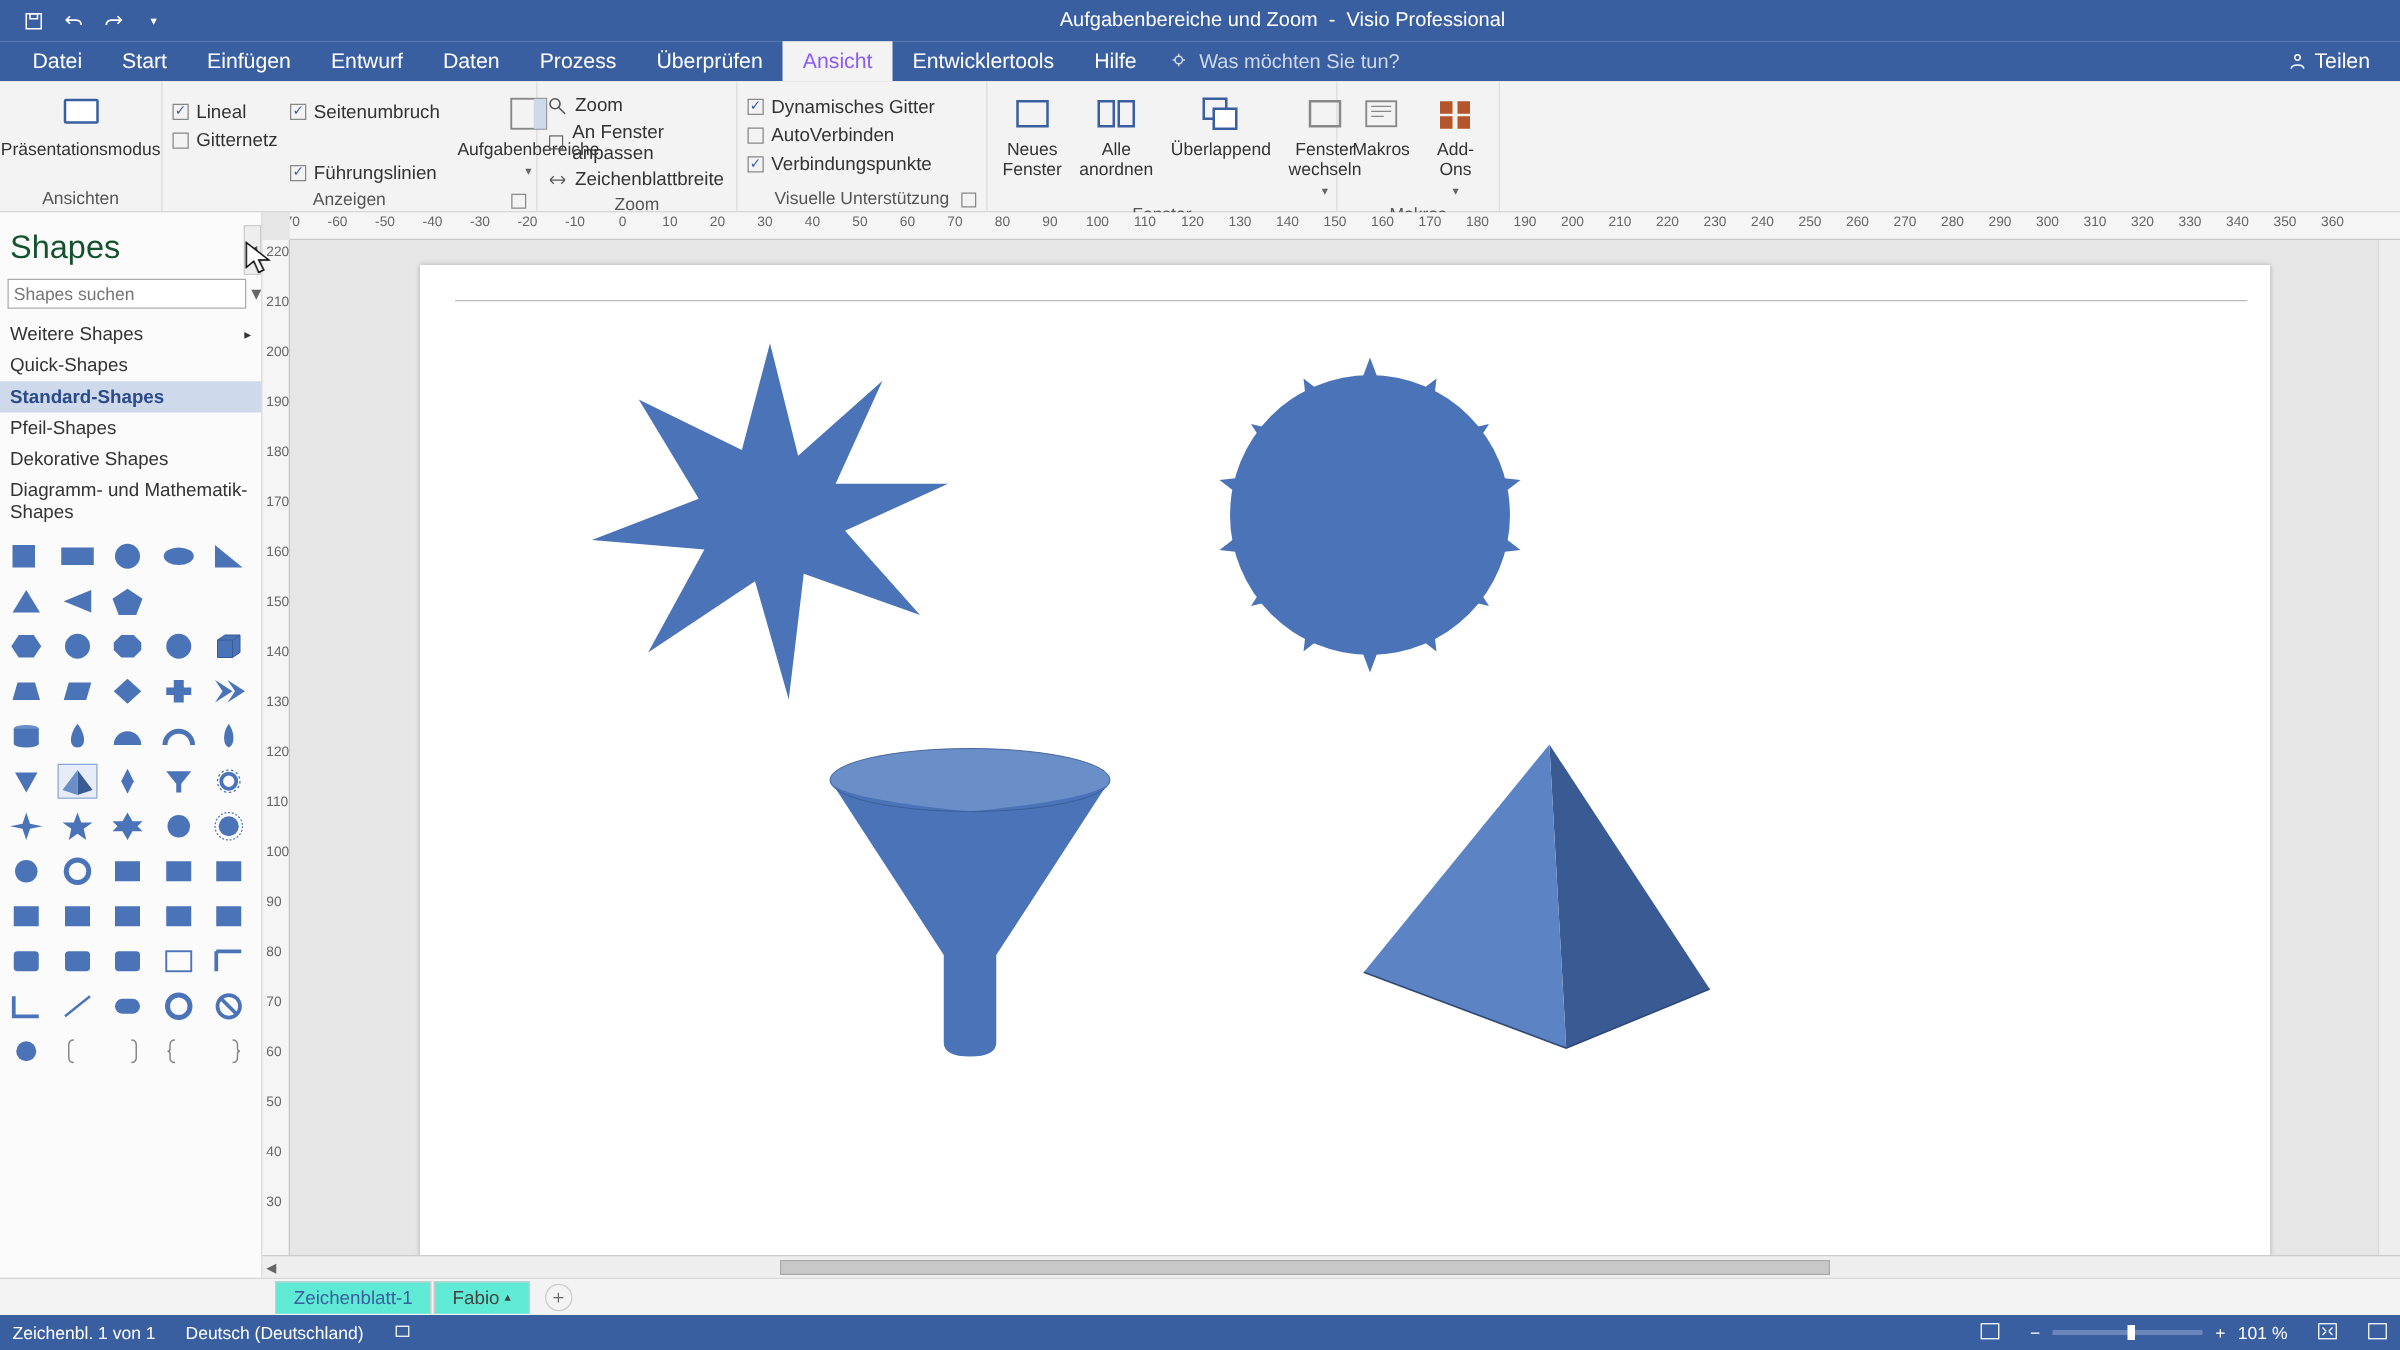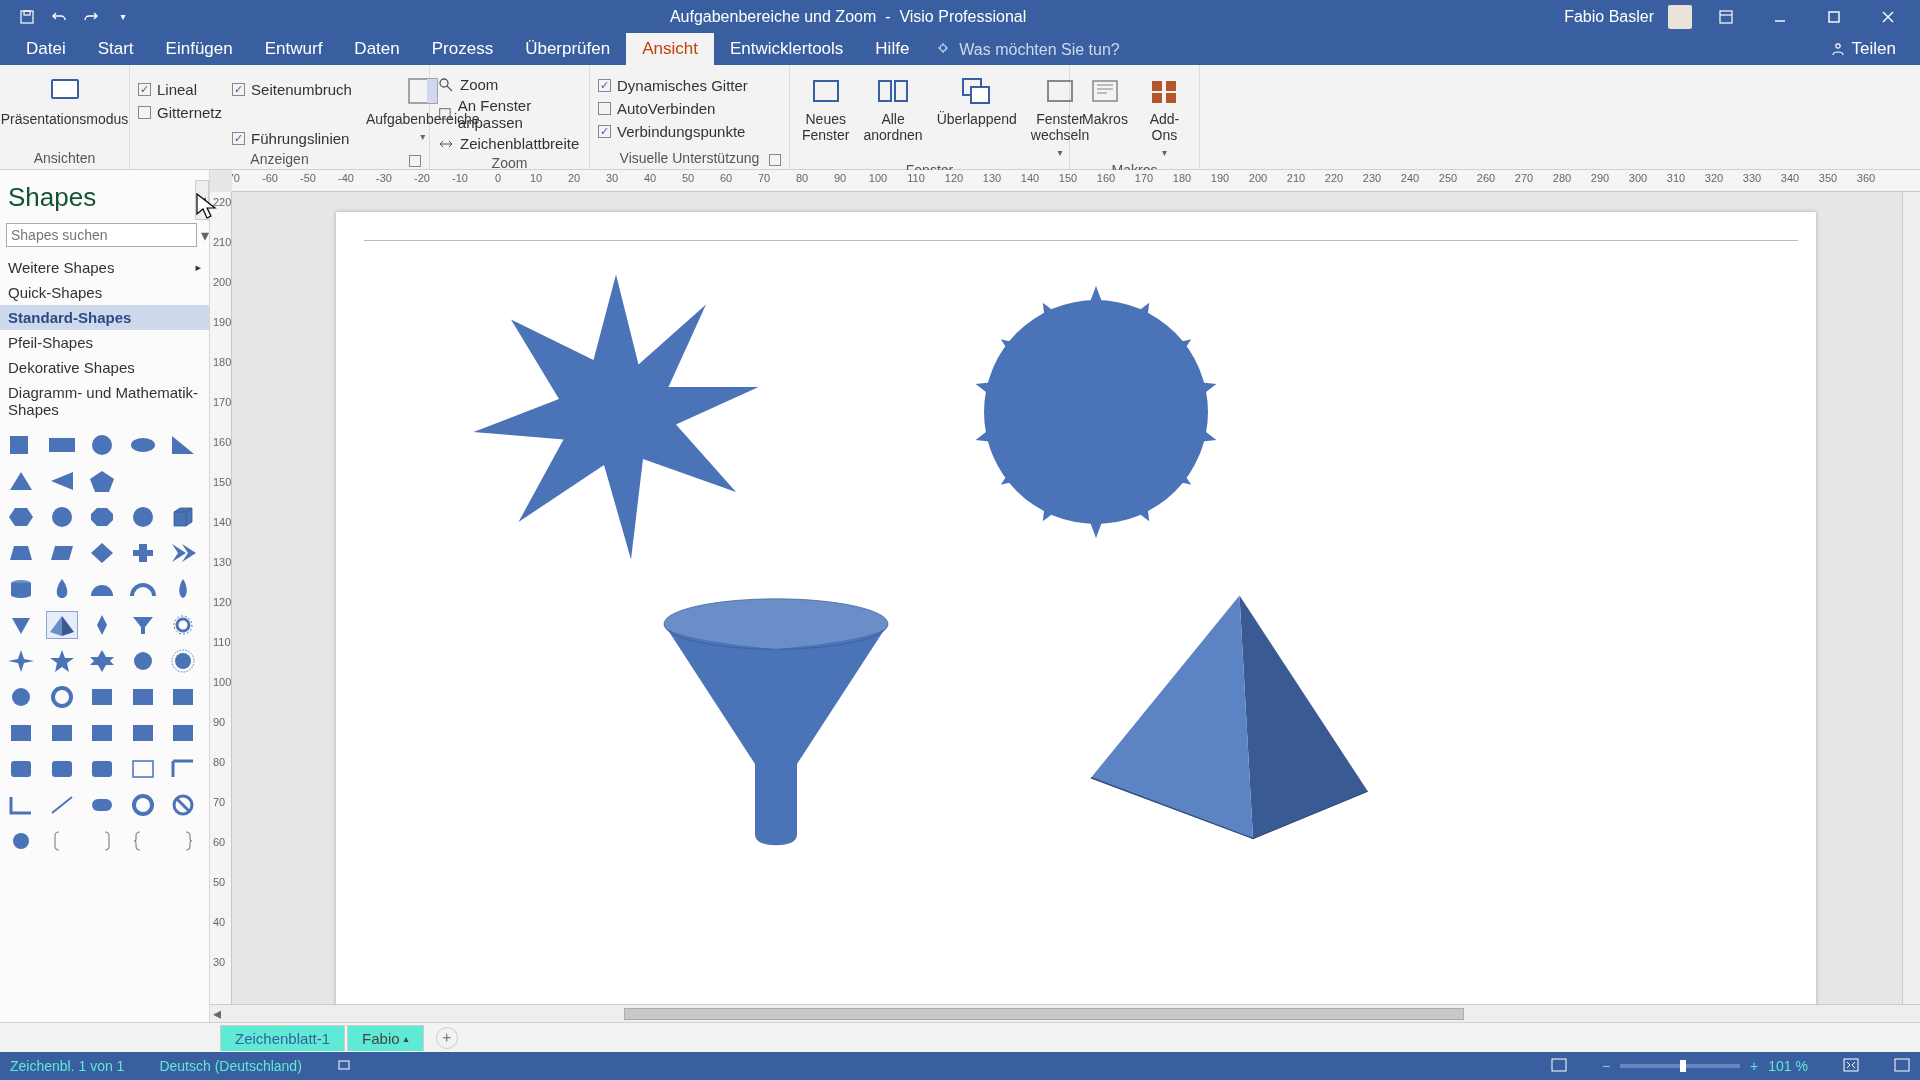--- a/index.html
+++ b/index.html
@@ -11,21 +11,21 @@
 .titlebar .qat-btn { width: 18px; height: 18px; display: flex; align-items: center; justify-content: center; cursor: pointer; }
 .titlebar .title { flex: 1; text-align: center; font-size: 16px; }
 .titlebar .right { display: flex; align-items: center; gap: 14px; padding-right: 12px; }
 .titlebar .avatar { width: 24px; height: 24px; background: #e8e2d8; border-radius: 2px; }
 .titlebar .winbtn { width: 40px; height: 33px; display:flex; align-items:center; justify-content:center; cursor:pointer; }
 .titlebar svg { stroke: #fff; fill: none; }
 
 
 .tabrow { height: 32px; background: #3a5fa0; display: flex; align-items: flex-end; color: #fff; font-size: 17px; padding: 0 10px; }
 .tabrow .tab { padding: 6px 16px 6px; cursor: pointer; }
-.tabrow .tab.active { background: #f3f3f3; color: #c2410c; }
+.tabrow .tab.active { background: #f3f3f3; color: #8b5cf6; }
 .tabrow .spacer { flex: 1; }
 .tabrow .tellme { display: flex; align-items: center; gap: 8px; color: #cfd9ec; font-size: 16px; padding: 0 10px 6px; }
 .tabrow .share { display: flex; align-items: center; gap: 6px; padding: 0 14px 6px; }
 
 
 .ribbon { height: 105px; background: #f3f3f3; border-bottom: 1px solid #d0d0d0; display: flex; }
 .rgroup { border-right: 1px solid #dcdcdc; display: flex; flex-direction: column; justify-content: space-between; padding: 4px 8px 0; }
 .rgroup .body { display: flex; align-items: flex-start; gap: 10px; flex: 1; padding-top: 4px; }
 .rgroup .label { text-align: center; font-size: 14px; color: #555; padding: 2px 0 3px; position: relative; }
 .rgroup .label .dlg { position: absolute; right: 0; bottom: 3px; width: 12px; height: 12px; border: 1px solid #888; cursor: pointer; }
@@ -72,21 +72,21 @@
 .vscroll { position:absolute; right:0; top:22px; bottom:18px; width:18px; background:#eee; border-left:1px solid #ccc; }
 
 
 .pagetabs { height:30px; background:#f3f3f3; border-top:1px solid #d0d0d0; display:flex; align-items:center; font-size:15px; color:#444; padding-left:220px; gap:2px; }
 .pagetabs .ptab { padding:4px 14px; background:#5eead4; border:1px solid #ccc; border-bottom:none; cursor:pointer; }
 .pagetabs .ptab.active { color:#3a5fa0; font-weight:500; }
 .pagetabs .ptab.all { display:flex; align-items:center; gap:4px; }
 .pagetabs .add { width:22px; height:22px; border:1px solid #ccc; border-radius:50%; display:flex; align-items:center; justify-content:center; margin-left:10px; cursor:pointer; color:#666; }
 
 
-.statusbar { height:28px; background:#3a5fa0; color:#5eead4; display:flex; align-items:center; font-size:14px; padding:0 10px; gap:35px; }
+.statusbar { height:28px; background:#3a5fa0; color:#ffffff; display:flex; align-items:center; font-size:14px; padding:0 10px; gap:24px; }
 .statusbar .spacer { flex:1; }
 .statusbar .zoom { display:flex; align-items:center; gap:10px; }
 .statusbar .slider { width:120px; height:4px; background:#6a86bc; position:relative; }
 .statusbar .slider .th { position:absolute; left:50%; top:-4px; width:6px; height:12px; background:#fff; }
 
 
 .cursor-overlay { position:fixed; pointer-events:none; z-index:9999; }
 </style>
 </head>
 <body>
@@ -106,45 +106,20 @@
       </div>
     <div class="qat-btn">
         <svg width="16" height="16" viewBox="0 0 16 16">
           <path d="M11 4 L14 7 L11 10 M14 7 H6 A4 4 0 0 0 2 11" stroke-width="1.4"></path>
         </svg>
       </div>
     <div class="qat-btn" style="font-size:10px;color:#fff;">▾</div>
   </div>
   <div class="title">
     <span>Aufgabenbereiche und Zoom</span> &nbsp;-&nbsp; <span>Visio Professional</span>
-  </div>
-  <div class="right">
-    <span>Fabio Basler</span>
-    <div class="avatar"></div>
-    <div class="winbtn">
-        <svg width="14" height="14" viewBox="0 0 14 14">
-          <rect x="1" y="1" width="12" height="12" stroke-width="1.2"></rect>
-          <path d="M1 5 H13" stroke-width="1.2"></path>
-        </svg>
-      </div>
-    <div class="winbtn">
-        <svg width="14" height="14" viewBox="0 0 14 14">
-          <path d="M2 11 H12" stroke-width="1.4"></path>
-        </svg>
-      </div>
-    <div class="winbtn">
-        <svg width="14" height="14" viewBox="0 0 14 14">
-          <rect x="2" y="2" width="10" height="10" stroke-width="1.4"></rect>
-        </svg>
-      </div>
-    <div class="winbtn">
-        <svg width="14" height="14" viewBox="0 0 14 14">
-          <path d="M2 2 L12 12 M12 2 L2 12" stroke-width="1.4"></path>
-        </svg>
-      </div>
   </div>
 </div>
 
 <div class="tabrow">
   <div class="tab">Datei</div>
   <div class="tab">Start</div>
   <div class="tab">Einfügen</div>
   <div class="tab">Entwurf</div>
   <div class="tab">Daten</div>
   <div class="tab">Prozess</div>

